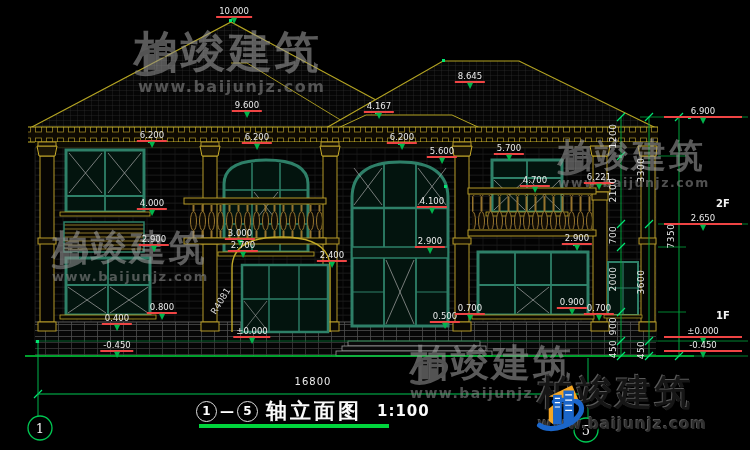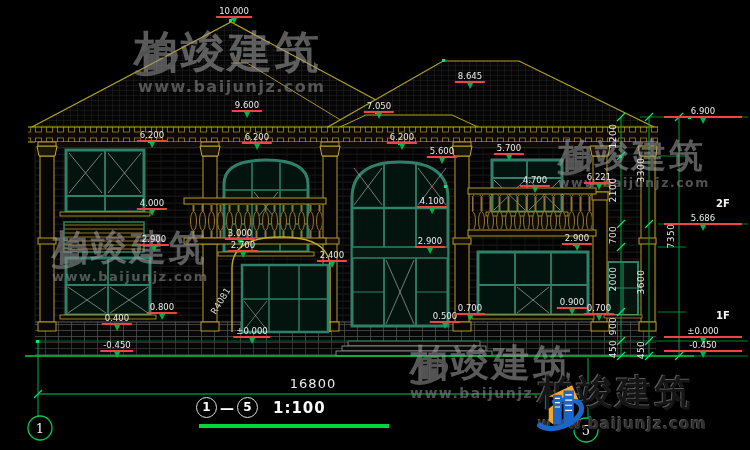--- a/index.html
+++ b/index.html
@@ -13,21 +13,21 @@
   .elev .tri{display:block;color:#00b44c;font-size:8px;line-height:6px;text-align:center;}
   .elev.r{transform:none;}
   .elev.r .lbl{min-width:72px;}
   .vdim{position:absolute;color:#ebebeb;font-size:9px;transform:translate(-50%,-50%) rotate(-90deg);
         letter-spacing:.5px;white-space:nowrap;z-index:30;}
   .ftag{position:absolute;color:#f2f2f2;font-size:10px;font-weight:bold;z-index:30;}
   .rlab{position:absolute;color:#d8d8d8;font-size:9px;z-index:30;white-space:nowrap;}
   .bub{position:absolute;transform:translate(-50%,-50%);color:#f0f0f0;font-size:13px;z-index:40;
        font-family:"DejaVu Serif",serif;}
   .odim{position:absolute;left:313px;top:376px;transform:translateX(-50%);color:#ebebeb;
-        font-size:13px;z-index:30;letter-spacing:1px;}
+        font-size:10px;z-index:30;letter-spacing:1px;}
   
   #titleblock{position:absolute;left:196px;top:397px;display:flex;align-items:center;gap:5px;z-index:40;}
   .tcirc{box-sizing:border-box;width:21px;height:21px;border:1.5px solid #e0e0e0;border-radius:50%;
          color:#fff;font-size:12px;font-weight:bold;line-height:18px;text-align:center;}
   .tdash{color:#fff;font-weight:bold;font-size:14px;margin:0 -2px;}
   .ttext{font-size:21px;font-weight:bold;color:#fafafa;letter-spacing:3px;margin-left:3px;}
   .tscale{font-size:15px;font-weight:bold;color:#fafafa;margin-left:10px;letter-spacing:1px;}
   #titleline{position:absolute;left:199px;top:424px;width:190px;height:4px;background:#00d53c;z-index:40;}
   
   .wm{position:absolute;display:flex;align-items:flex-start;gap:6px;opacity:.58;pointer-events:none;z-index:20;}
@@ -340,21 +340,21 @@
       </div>
       <div class="elev" style="left: 247px; top: 52px; margin-top: 48px;">
         <div class="lbl">9.600</div>
         <div class="tri">▼</div>
       </div>
       <div class="elev" style="left: 470px; top: 47px; margin-top: 24px;">
         <div class="lbl">8.645</div>
         <div class="tri">▼</div>
       </div>
       <div class="elev" style="left: 379px; top: 101px;">
-        <div class="lbl">7.050</div>
+        <div class="lbl">4.167</div>
         <div class="tri">▼</div>
       </div>
       <div class="elev" style="left: 152px; top: 130px;">
         <div class="lbl">6.200</div>
         <div class="tri">▼</div>
       </div>
       <div class="elev" style="left: 257px; top: 132px;">
         <div class="lbl">6.200</div>
         <div class="tri">▼</div>
       </div>
@@ -384,21 +384,21 @@
       </div>
       <div class="elev" style="left: 152px; top: 198px;">
         <div class="lbl">4.000</div>
         <div class="tri">▼</div>
       </div>
       <div class="elev" style="left: 432px; top: 196px;">
         <div class="lbl">4.100</div>
         <div class="tri">▼</div>
       </div>
       <div class="elev r" style="left: 664px; top: 213px;">
-        <div class="lbl">5.686</div>
+        <div class="lbl">2.650</div>
         <div class="tri">▼</div>
       </div>
       <div class="elev" style="left: 240px; top: 228px;">
         <div class="lbl">3.000</div>
         <div class="tri">▼</div>
       </div>
       <div class="elev" style="left: 243px; top: 240px;">
         <div class="lbl">2.700</div>
         <div class="tri">▼</div>
       </div>
@@ -474,17 +474,18 @@
       <div class="bub" style="left: 40px; top: 428px;">1</div>
       <div class="bub" style="left: 586px; top: 430px;">5</div>
     </div>
 
   <div class="odim">16800</div>
 
   <div id="titleblock">
     <span class="tcirc">1</span>
     <span class="tdash">—</span>
     <span class="tcirc">5</span>
+    <span class="ttext">轴立面图</span>
     <span class="tscale">1:100</span>
   </div>
   <div id="titleline"></div>
 
 </div>
 
 </body></html>

